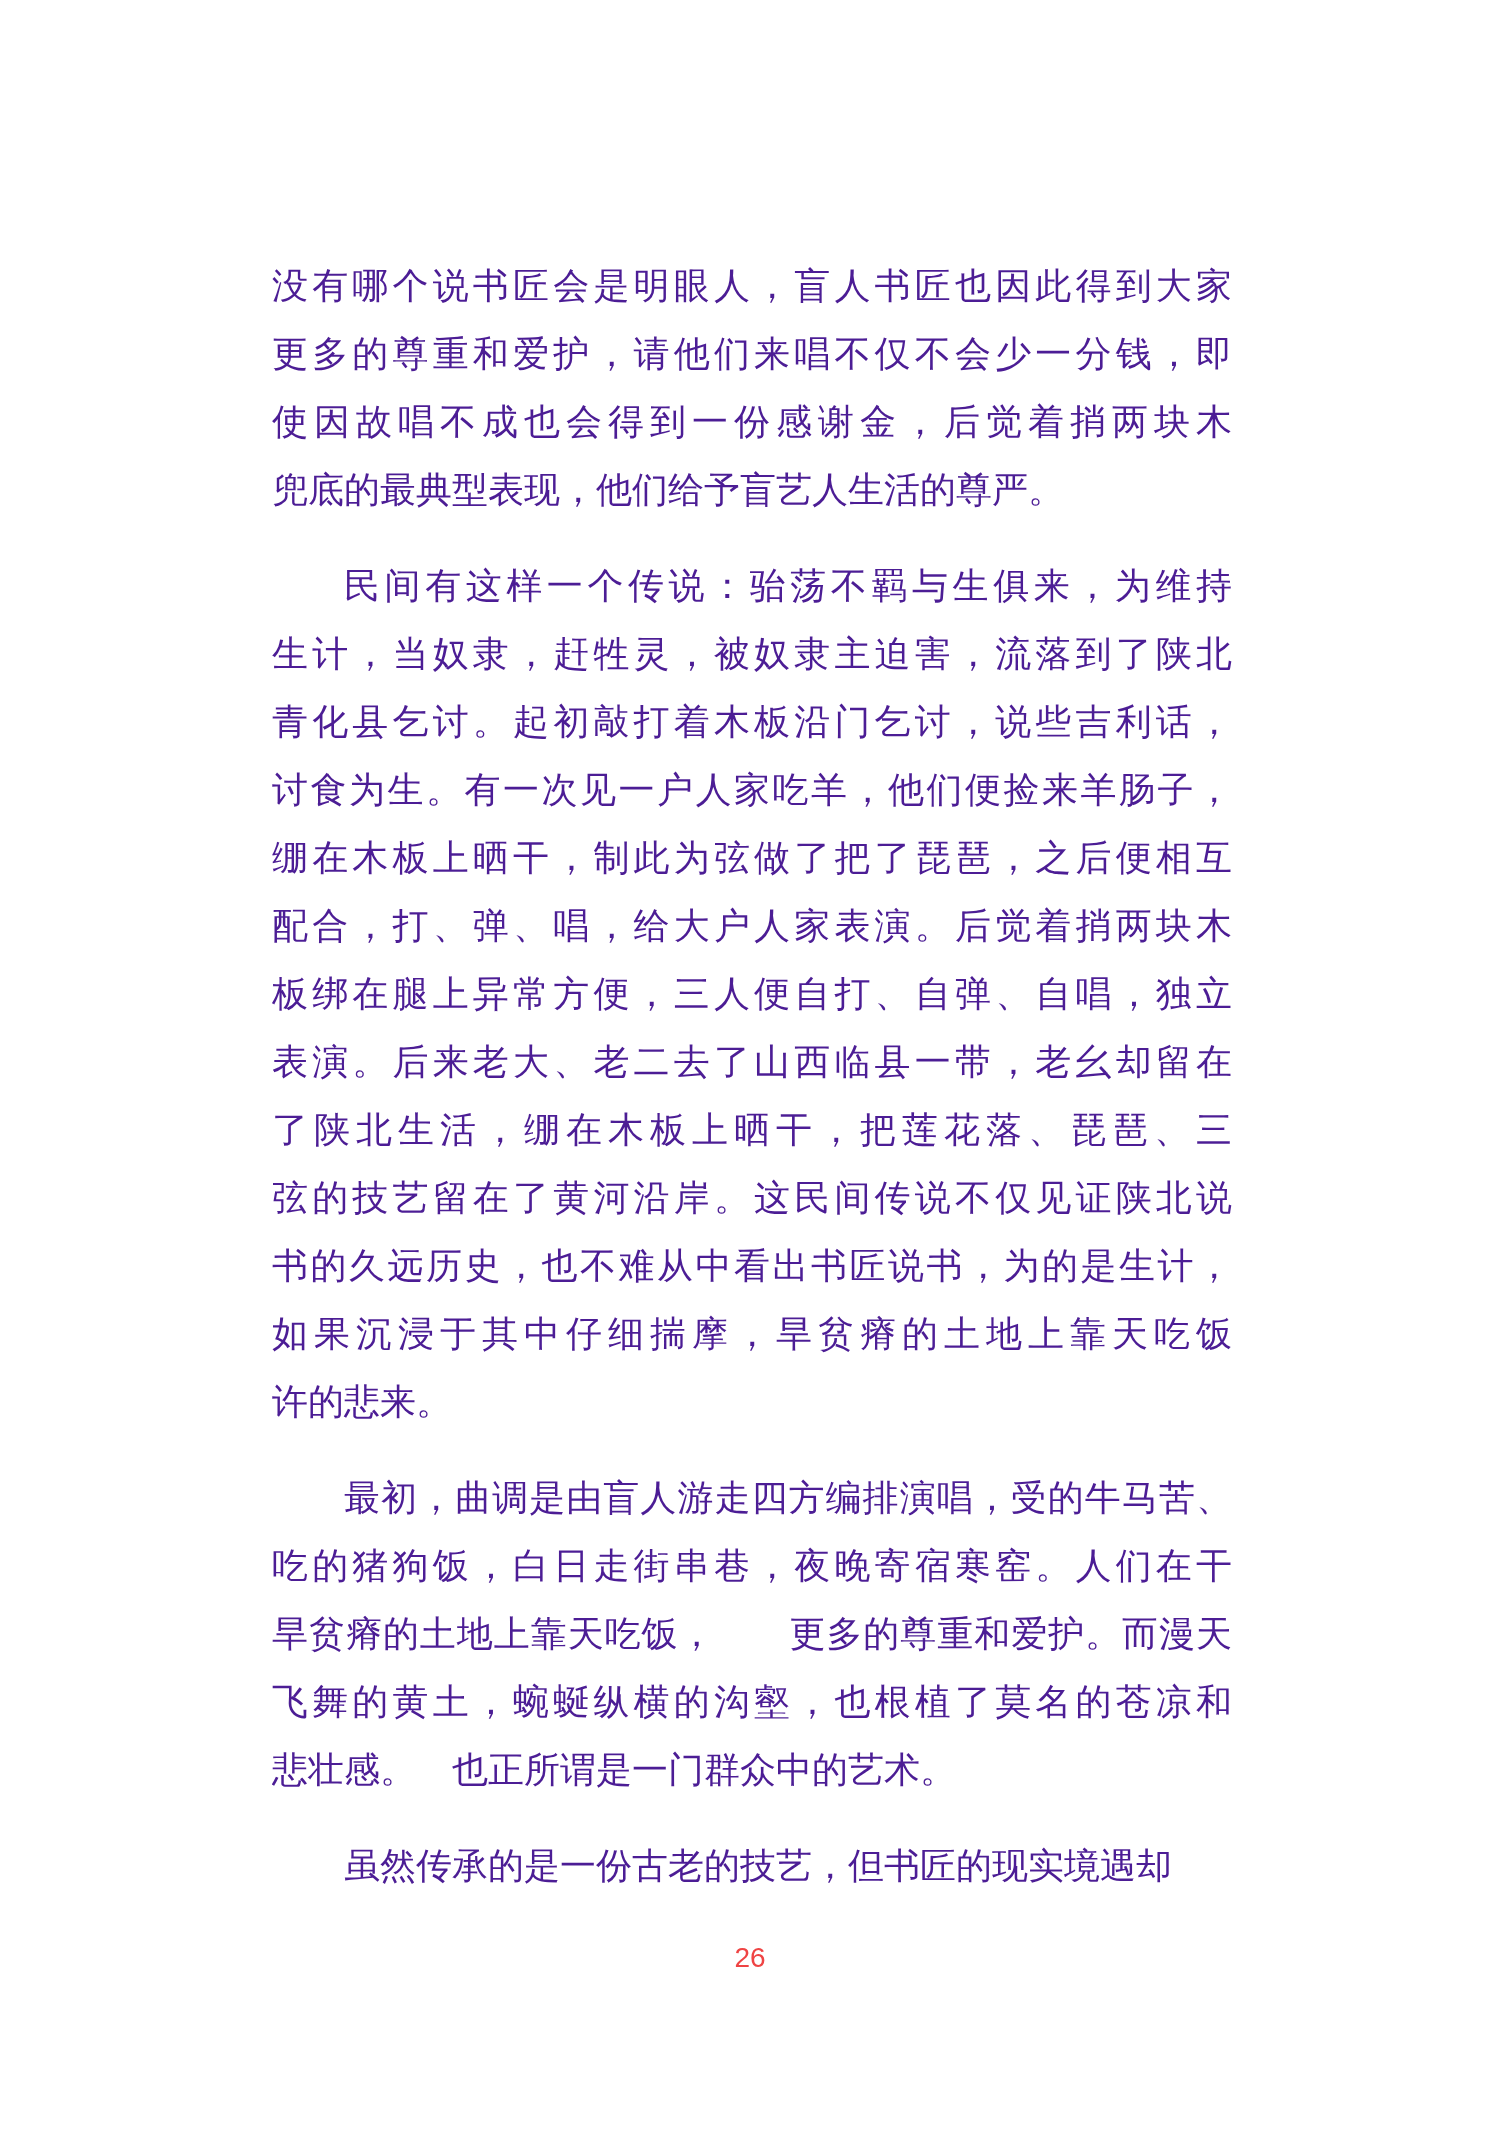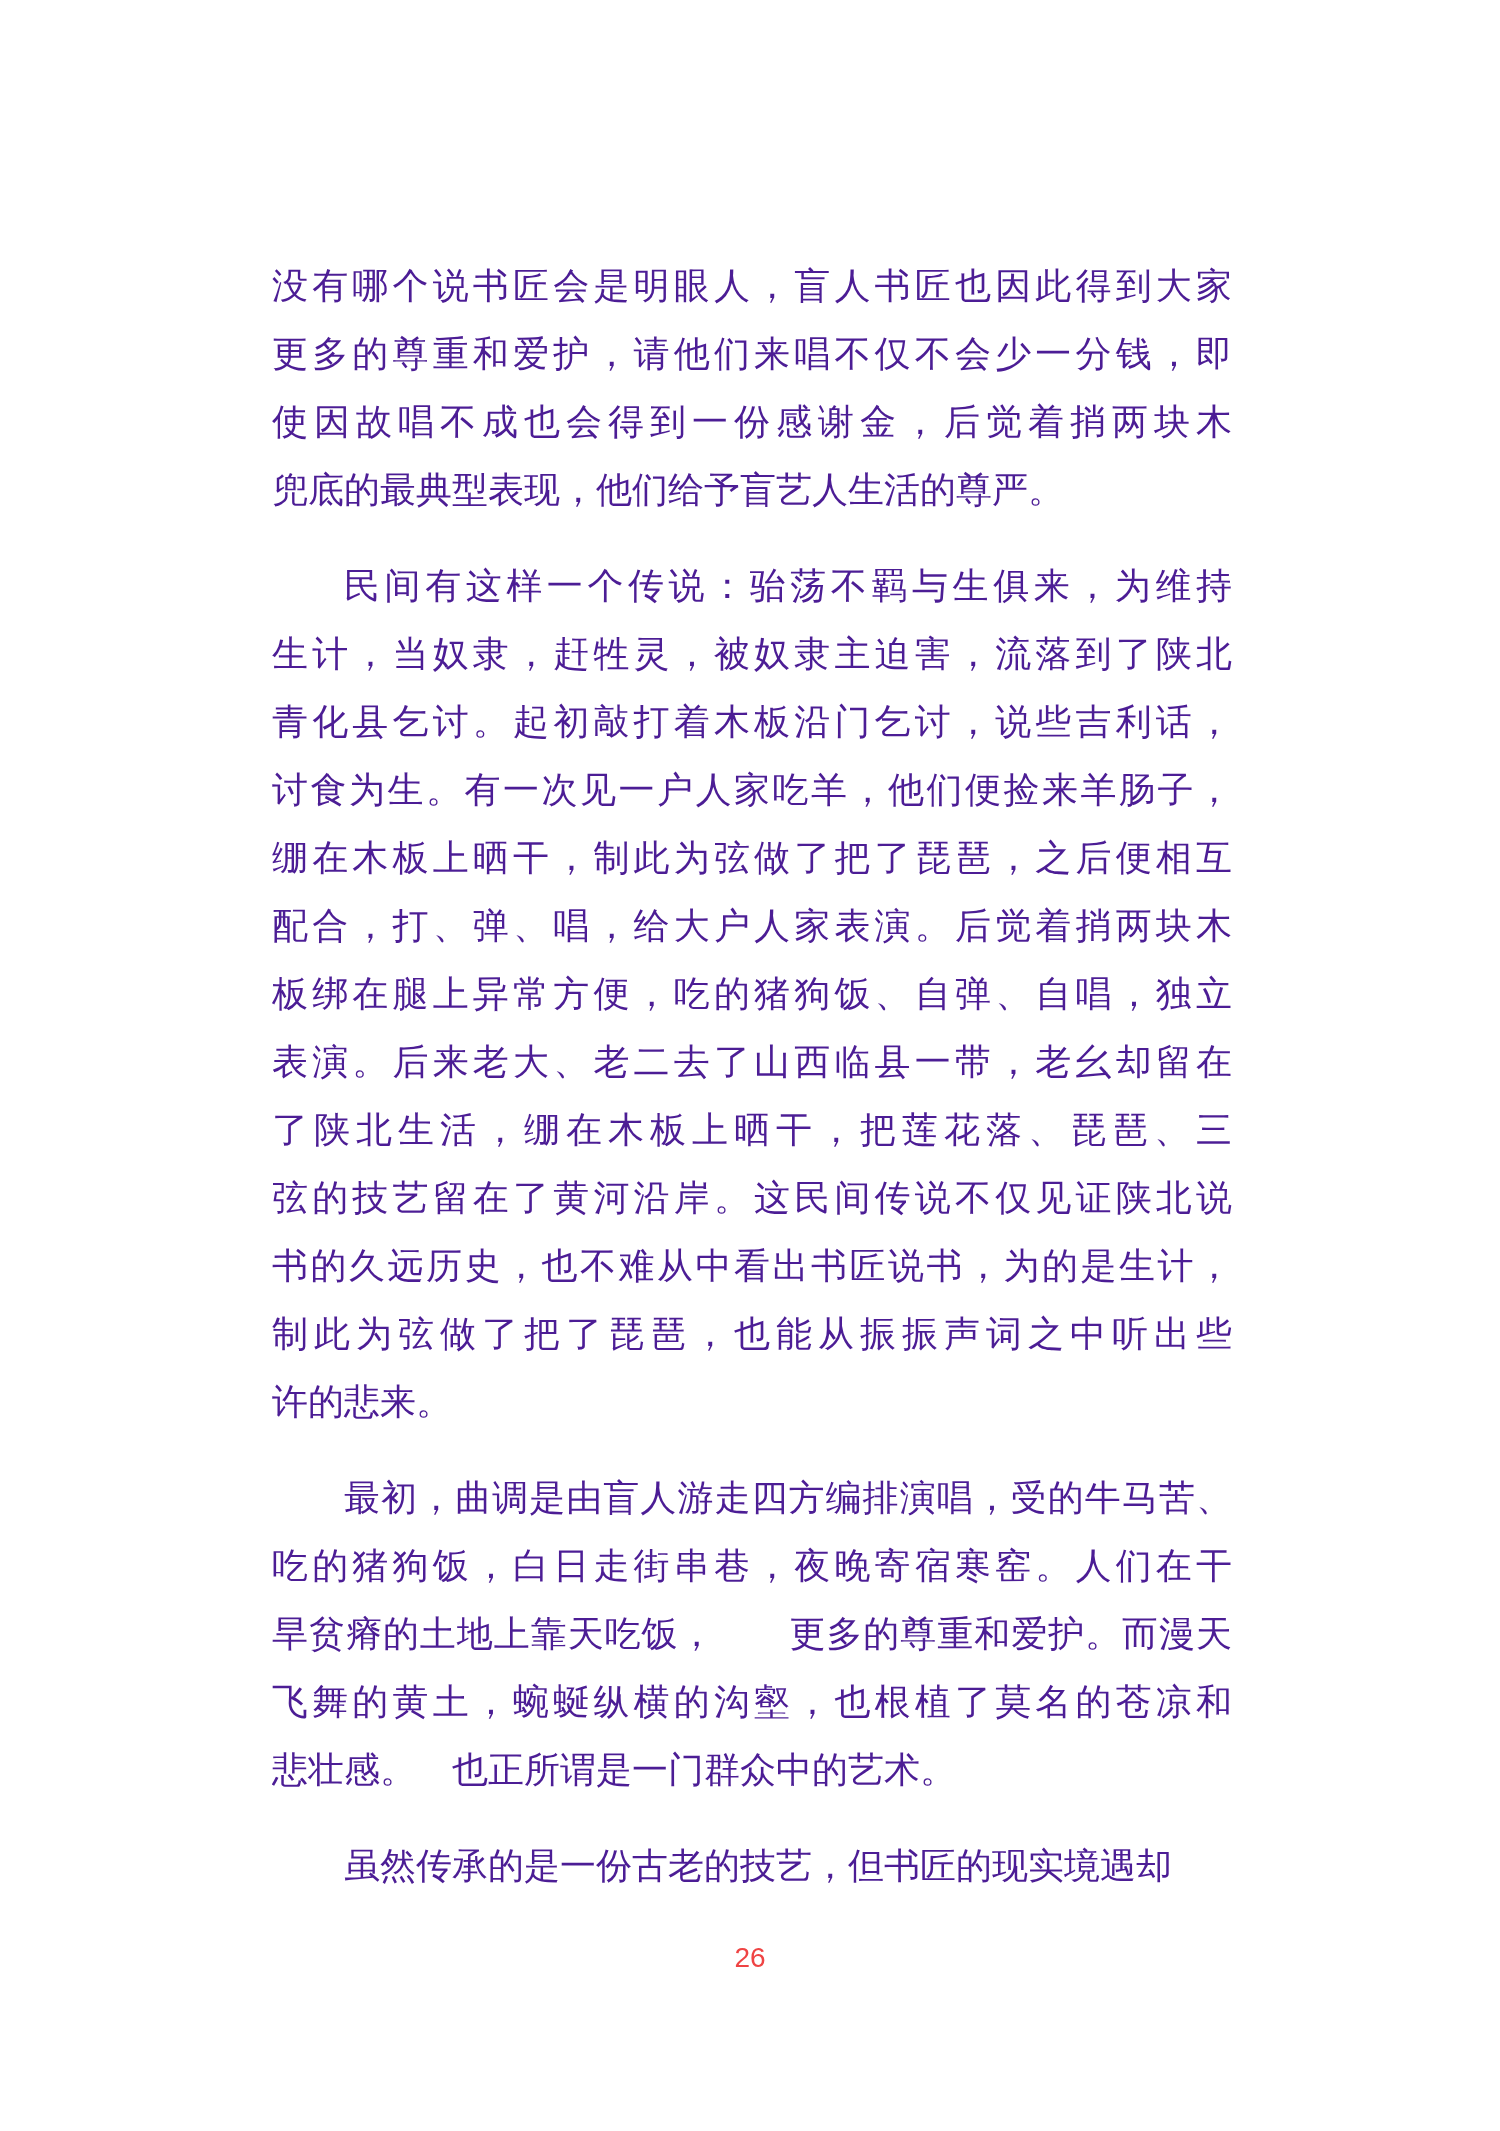--- a/index.html
+++ b/index.html
@@ -67,26 +67,26 @@
         <div class="line">使因故唱不成也会得到一份感谢金，后觉着捎两块木</div>
         <div class="line last">兜底的最典型表现，他们给予盲艺人生活的尊严。</div>
       </div>
       <div class="para indented">
         <div class="line first">民间有这样一个传说：骀荡不羁与生俱来，为维持</div>
         <div class="line">生计，当奴隶，赶牲灵，被奴隶主迫害，流落到了陕北</div>
         <div class="line">青化县乞讨。起初敲打着木板沿门乞讨，说些吉利话，</div>
         <div class="line">讨食为生。有一次见一户人家吃羊，他们便捡来羊肠子，</div>
         <div class="line">绷在木板上晒干，制此为弦做了把了琵琶，之后便相互</div>
         <div class="line">配合，打、弹、唱，给大户人家表演。后觉着捎两块木</div>
-        <div class="line">板绑在腿上异常方便，吃的猪狗饭、自弹、自唱，独立</div>
+        <div class="line">板绑在腿上异常方便，三人便自打、自弹、自唱，独立</div>
         <div class="line">表演。后来老大、老二去了山西临县一带，老幺却留在</div>
         <div class="line">了陕北生活，绷在木板上晒干，把莲花落、琵琶、三</div>
         <div class="line">弦的技艺留在了黄河沿岸。这民间传说不仅见证陕北说</div>
         <div class="line">书的久远历史，也不难从中看出书匠说书，为的是生计，</div>
-        <div class="line">制此为弦做了把了琵琶，也能从振振声词之中听出些</div>
+        <div class="line">如果沉浸于其中仔细揣摩，旱贫瘠的土地上靠天吃饭</div>
         <div class="line last">许的悲来。</div>
       </div>
       <div class="para indented">
         <div class="line first">最初，曲调是由盲人游走四方编排演唱，受的牛马苦、</div>
         <div class="line">吃的猪狗饭，白日走街串巷，夜晚寄宿寒窑。人们在干</div>
         <div class="line">旱贫瘠的土地上靠天吃饭，　　更多的尊重和爱护。而漫天</div>
         <div class="line">飞舞的黄土，蜿蜒纵横的沟壑，也根植了莫名的苍凉和</div>
         <div class="line last">悲壮感。　也正所谓是一门群众中的艺术。</div>
       </div>
       <div class="para indented">

